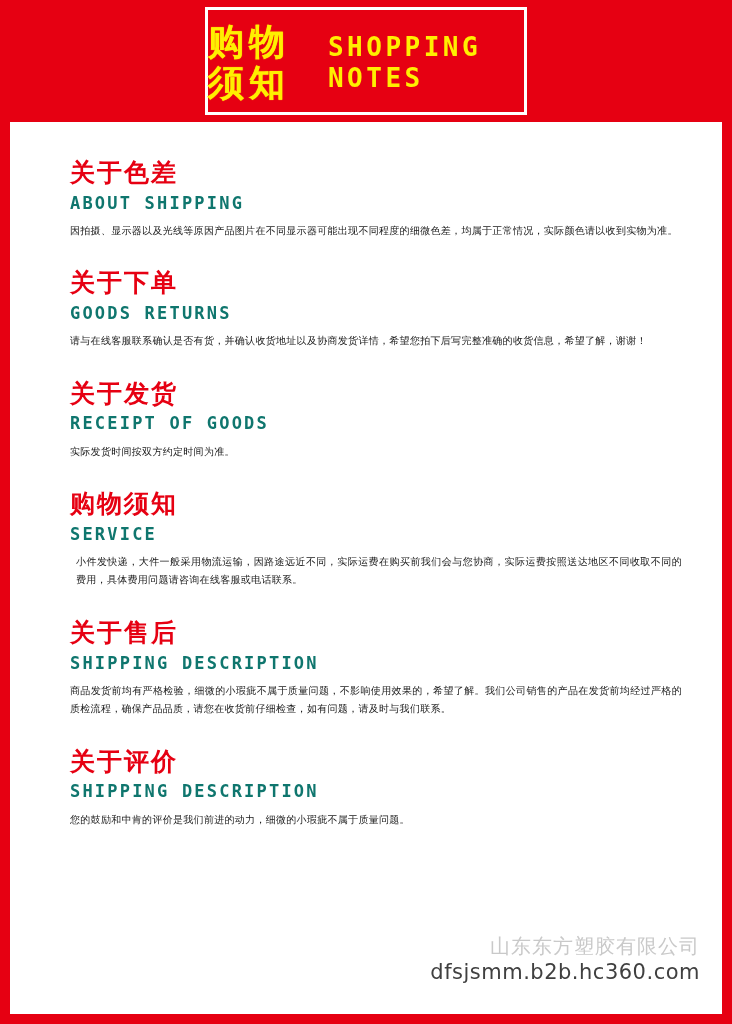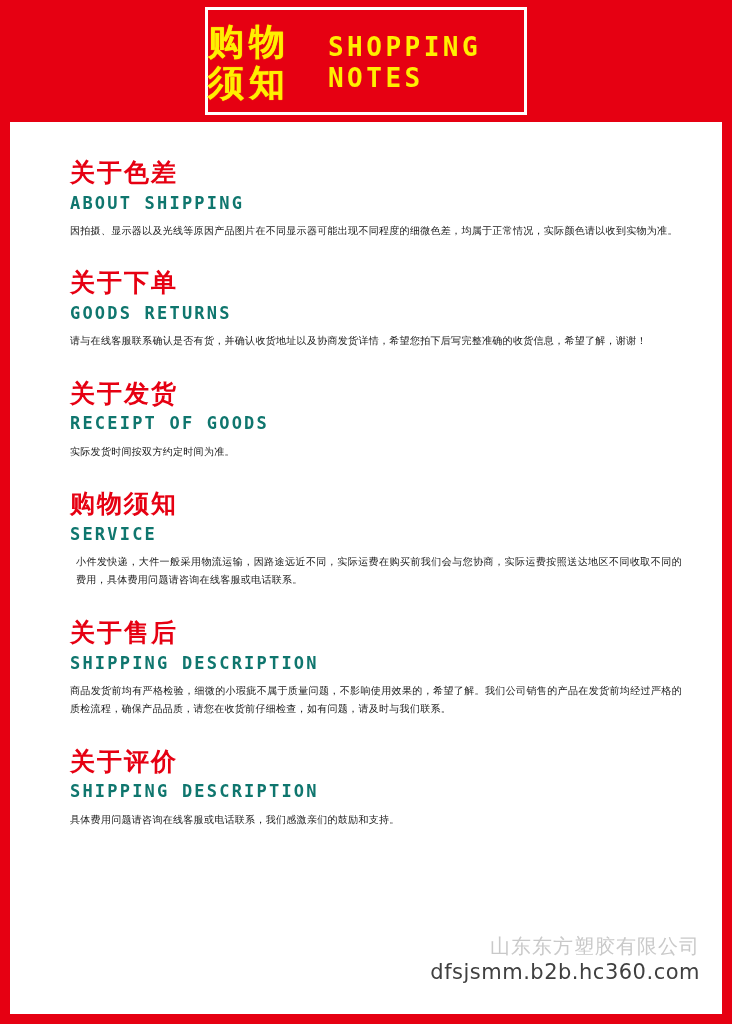--- a/index.html
+++ b/index.html
@@ -159,21 +159,21 @@
 
   <div class="section gap-lg">
     <div class="sec-cn">关于售后</div>
     <div class="sec-en">SHIPPING DESCRIPTION</div>
     <div class="sec-body">商品发货前均有严格检验，细微的小瑕疵不属于质量问题，不影响使用效果的，希望了解。我们公司销售的产品在发货前均经过严格的质检流程，确保产品品质，请您在收货前仔细检查，如有问题，请及时与我们联系。</div>
   </div>
 
   <div class="section">
     <div class="sec-cn">关于评价</div>
     <div class="sec-en">SHIPPING DESCRIPTION</div>
-    <div class="sec-body">具体费用问题请咨询在线客服或电话联系，我们感激亲们的鼓励和支持。</div>
+    <div class="sec-body">您的鼓励和中肯的评价是我们前进的动力，细微的小瑕疵不属于质量问题。</div>
   </div>
 
   <div class="watermark">
     <div class="wm-line1">山东东方塑胶有限公司</div>
     <div class="wm-line2">dfsjsmm.b2b.hc360.com</div>
   </div>
 
 </div>
 
 </body></html>

